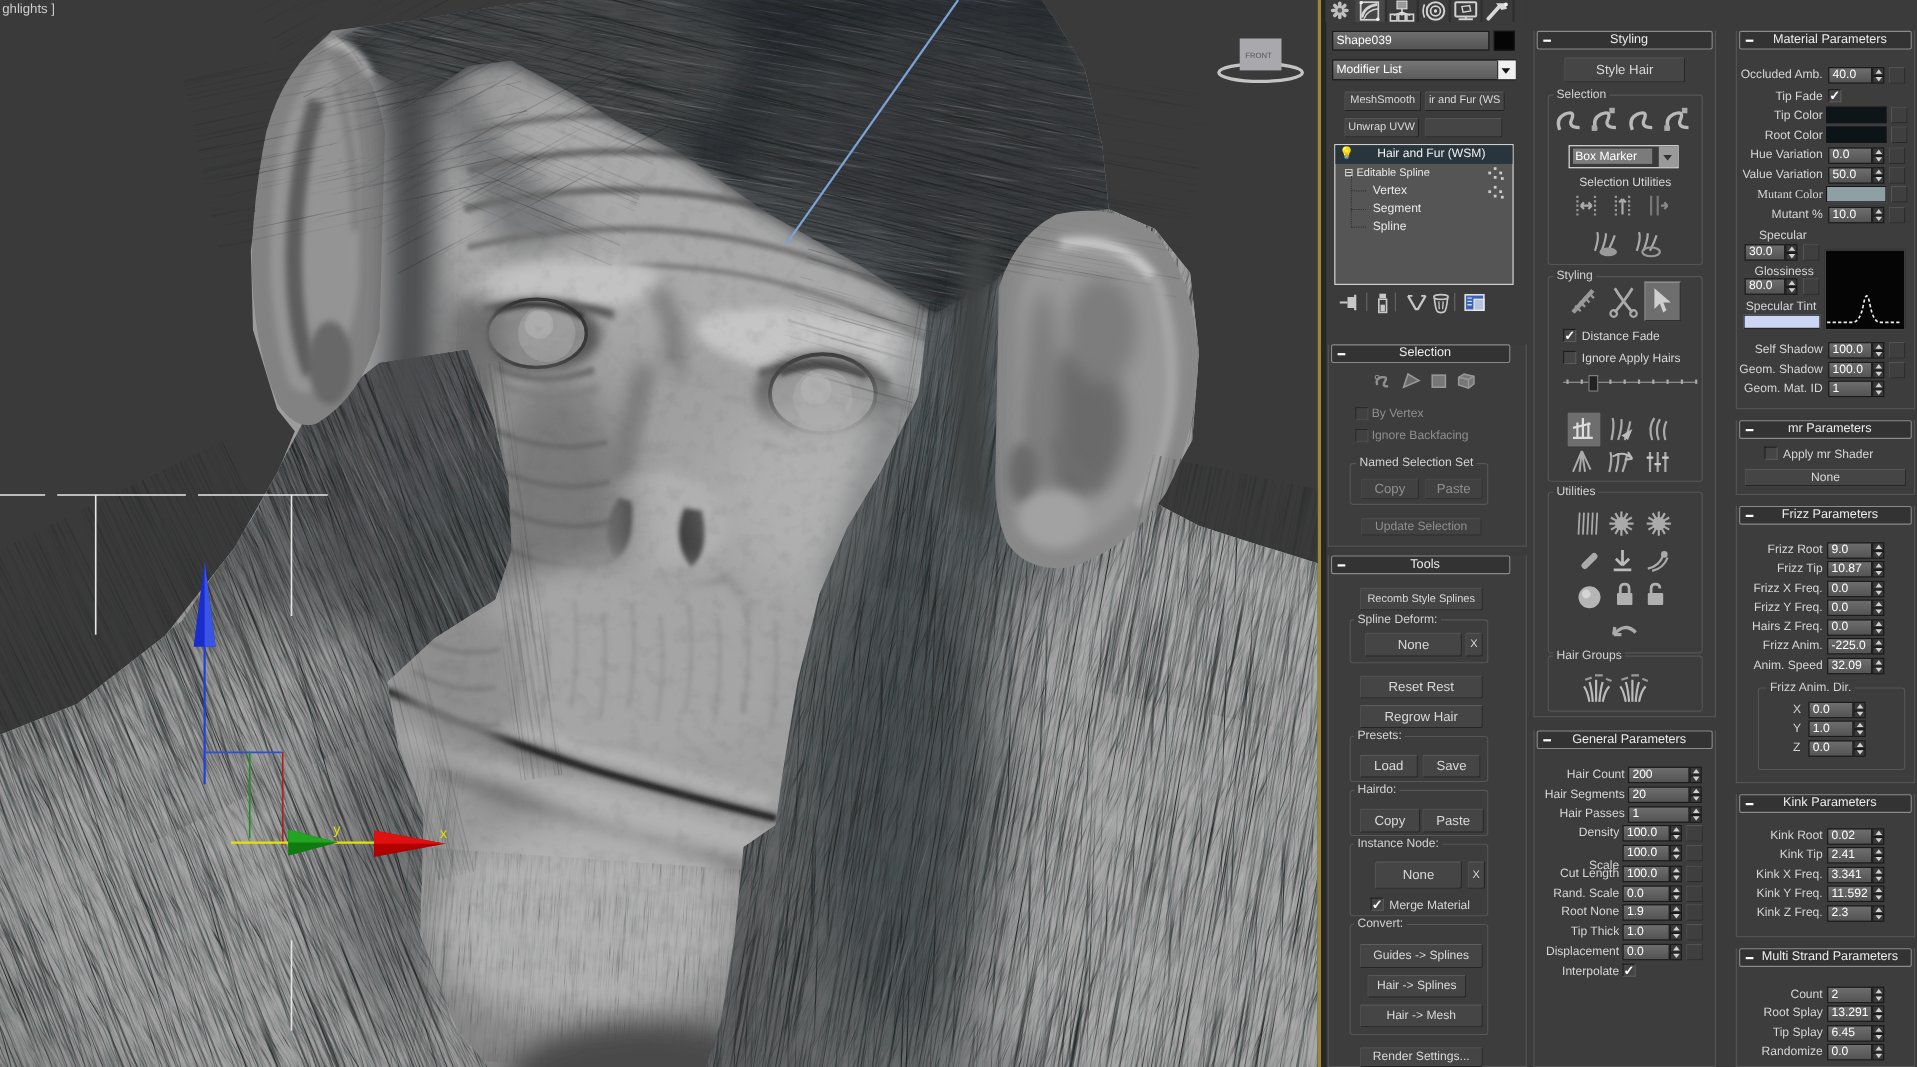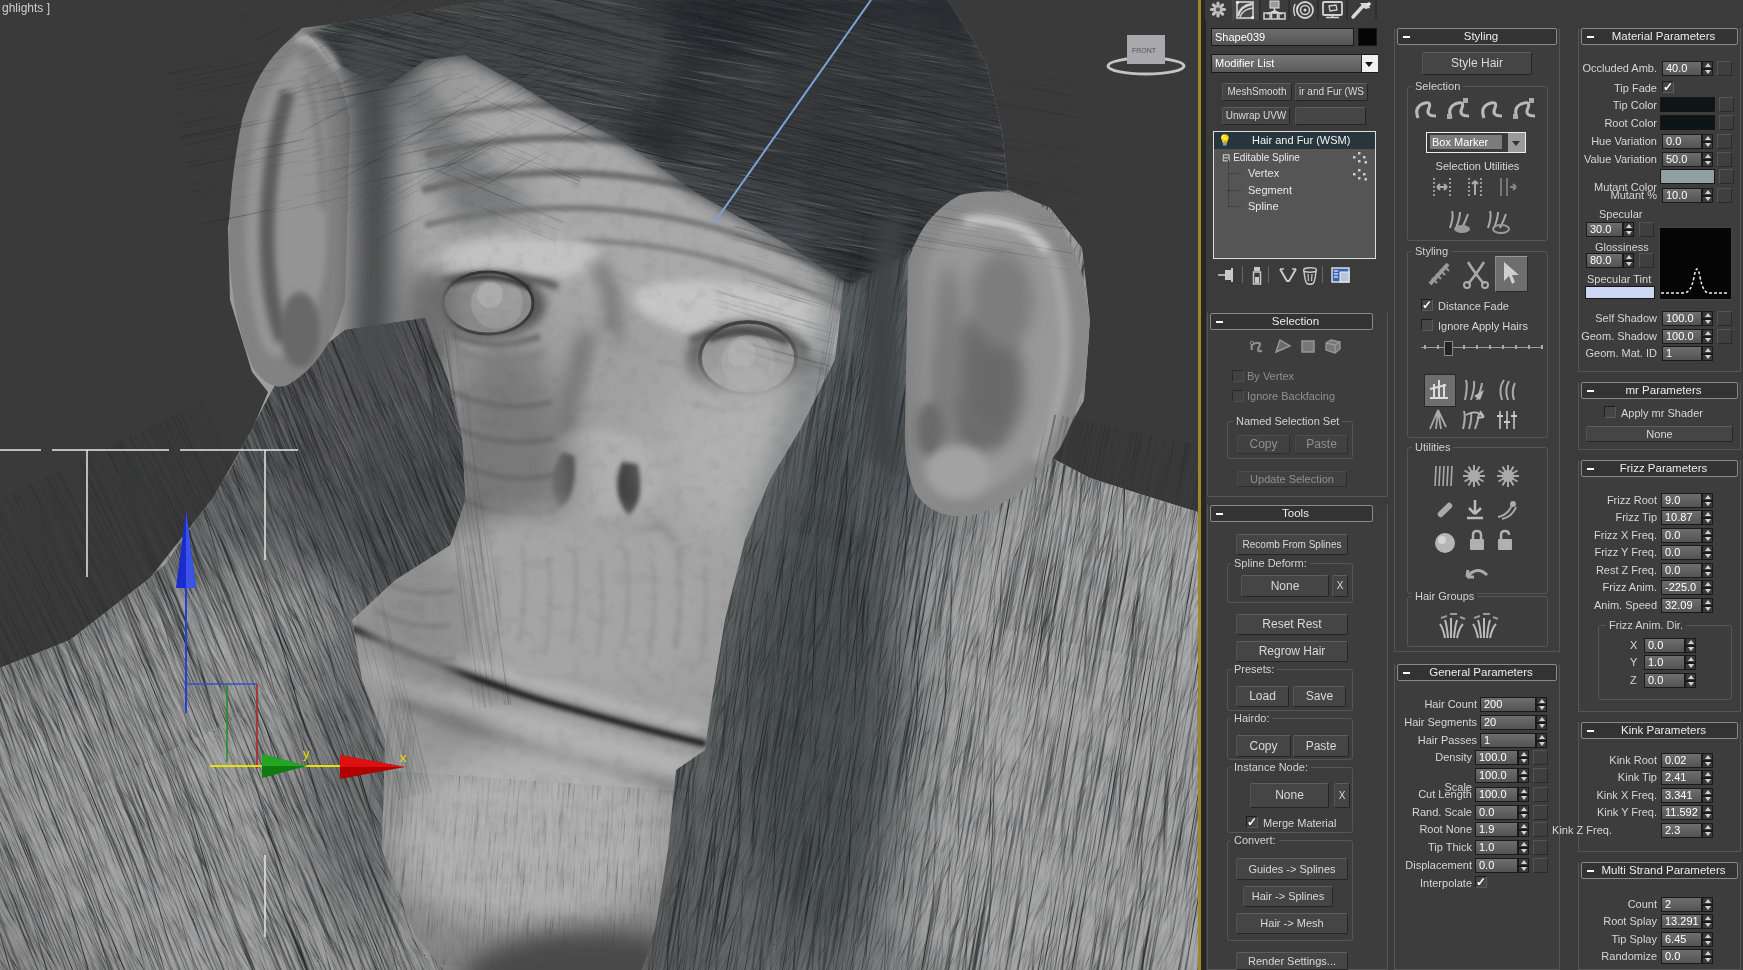--- a/index.html
+++ b/index.html
@@ -474,21 +474,21 @@
 <div class="lbl" style="left:1247px;top:370px;font-size:11px;color:#8f8f8f;">By Vertex</div>
 <div class="chkd" style="left:1232px;top:390px"></div>
 <div class="lbl" style="left:1247px;top:390px;font-size:11px;color:#8f8f8f;">Ignore Backfacing</div>
 <div class="grp" style="left:1227px;top:421px;width:126px;height:38px"></div>
 <div class="glab" style="left:1233px;top:415px">Named Selection Set</div>
 <div class="btnd" style="left:1237px;top:435px;width:53px;height:19px;line-height:17px">Copy</div>
 <div class="btnd" style="left:1295px;top:435px;width:53px;height:19px;line-height:17px">Paste</div>
 <div class="btnd" style="left:1237px;top:471px;width:110px;height:16px;line-height:14px;font-size:11px">Update Selection</div>
 <div class="roll" style="left:1207px;top:505px;width:181px;height:465px"></div>
 <div class="rtit" style="left:1210px;top:505px;width:163px"><div class="rmin"></div>Tools</div>
-<div class="btn" style="left:1236px;top:534px;width:112px;height:21px;line-height:19px;font-size:10px">Recomb From Splines</div>
+<div class="btn" style="left:1236px;top:534px;width:112px;height:21px;line-height:19px;font-size:10px">Recomb Style Splines</div>
 <div class="grp" style="left:1227px;top:563px;width:126px;height:40px"></div>
 <div class="glab" style="left:1231px;top:557px">Spline Deform:</div>
 <div class="btn" style="left:1241px;top:575px;width:88px;height:22px;line-height:20px;font-size:12px">None</div>
 <div class="btn" style="left:1332px;top:575px;width:16px;height:22px;line-height:20px;font-size:10px">X</div>
 <div class="btn" style="left:1236px;top:614px;width:112px;height:21px;line-height:19px;font-size:12px">Reset Rest</div>
 <div class="btn" style="left:1236px;top:641px;width:112px;height:21px;line-height:19px;font-size:12px">Regrow Hair</div>
 <div class="grp" style="left:1227px;top:669px;width:126px;height:42px"></div>
 <div class="glab" style="left:1231px;top:663px">Presets:</div>
 <div class="btn" style="left:1236px;top:686px;width:53px;height:21px;line-height:19px;font-size:12px">Load</div>
 <div class="btn" style="left:1293px;top:686px;width:53px;height:21px;line-height:19px;font-size:12px">Save</div>
@@ -828,21 +828,21 @@
 <div class="fld" style="left:1662px;top:152px;width:40px;height:15px;line-height:13px">50.0</div>
 <div class="spn" style="left:1702px;top:152px;height:15px">
       <div class="spnu">
         <div class="tup"></div>
       </div>
       <div class="spnd">
         <div class="tdn"></div>
       </div>
     </div>
 <div class="xbx" style="left:1717px;top:152px;width:15px;height:15px"></div>
-<div class="lblr" style="left:1507px;top:181px;width:150px;font-size:11px;color:#d6d6d6;">Mutant Color</div>
+<div class="lblr" style="left:1507px;top:171px;width:150px;font-size:11px;color:#d6d6d6;font-family:Liberation Serif, serif;">Mutant Color</div>
 <div class="swatch" style="left:1660px;top:169px;width:55px;height:15px;background:#8fa0a5"></div>
 <div class="xbx" style="left:1719px;top:169px;width:15px;height:15px"></div>
 <div class="lblr" style="left:1507px;top:189px;width:150px;font-size:11px;color:#d6d6d6;">Mutant %</div>
 <div class="fld" style="left:1662px;top:188px;width:40px;height:15px;line-height:13px">10.0</div>
 <div class="spn" style="left:1702px;top:188px;height:15px">
       <div class="spnu">
         <div class="tup"></div>
       </div>
       <div class="spnd">
         <div class="tdn"></div>
@@ -949,21 +949,21 @@
 <div class="lblr" style="left:1507px;top:546px;width:150px;font-size:11px;color:#d6d6d6;">Frizz Y Freq.</div>
 <div class="fld" style="left:1661px;top:545px;width:41px;height:15px;line-height:13px">0.0</div>
 <div class="spn" style="left:1702px;top:545px;height:15px">
       <div class="spnu">
         <div class="tup"></div>
       </div>
       <div class="spnd">
         <div class="tdn"></div>
       </div>
     </div>
-<div class="lblr" style="left:1507px;top:564px;width:150px;font-size:11px;color:#d6d6d6;">Rest Z Freq.</div>
+<div class="lblr" style="left:1507px;top:564px;width:150px;font-size:11px;color:#d6d6d6;">Hairs Z Freq.</div>
 <div class="fld" style="left:1661px;top:563px;width:41px;height:15px;line-height:13px">0.0</div>
 <div class="spn" style="left:1702px;top:563px;height:15px">
       <div class="spnu">
         <div class="tup"></div>
       </div>
       <div class="spnd">
         <div class="tdn"></div>
       </div>
     </div>
 <div class="lblr" style="left:1507px;top:581px;width:150px;font-size:11px;color:#d6d6d6;">Frizz Anim.</div>
@@ -1053,21 +1053,21 @@
 <div class="lblr" style="left:1507px;top:806px;width:150px;font-size:11px;color:#d6d6d6;">Kink Y Freq.</div>
 <div class="fld" style="left:1661px;top:805px;width:41px;height:15px;line-height:13px">11.592</div>
 <div class="spn" style="left:1702px;top:805px;height:15px">
       <div class="spnu">
         <div class="tup"></div>
       </div>
       <div class="spnd">
         <div class="tdn"></div>
       </div>
     </div>
-<div class="lblr" style="left:1507px;top:824px;width:150px;font-size:11px;color:#d6d6d6;text-align:center;">Kink Z Freq.</div>
+<div class="lblr" style="left:1507px;top:824px;width:150px;font-size:11px;color:#d6d6d6;">Kink Z Freq.</div>
 <div class="fld" style="left:1661px;top:823px;width:41px;height:15px;line-height:13px">2.3</div>
 <div class="spn" style="left:1702px;top:823px;height:15px">
       <div class="spnu">
         <div class="tup"></div>
       </div>
       <div class="spnd">
         <div class="tdn"></div>
       </div>
     </div>
 <div class="roll" style="left:1578px;top:862px;width:163px;height:108px"></div>

